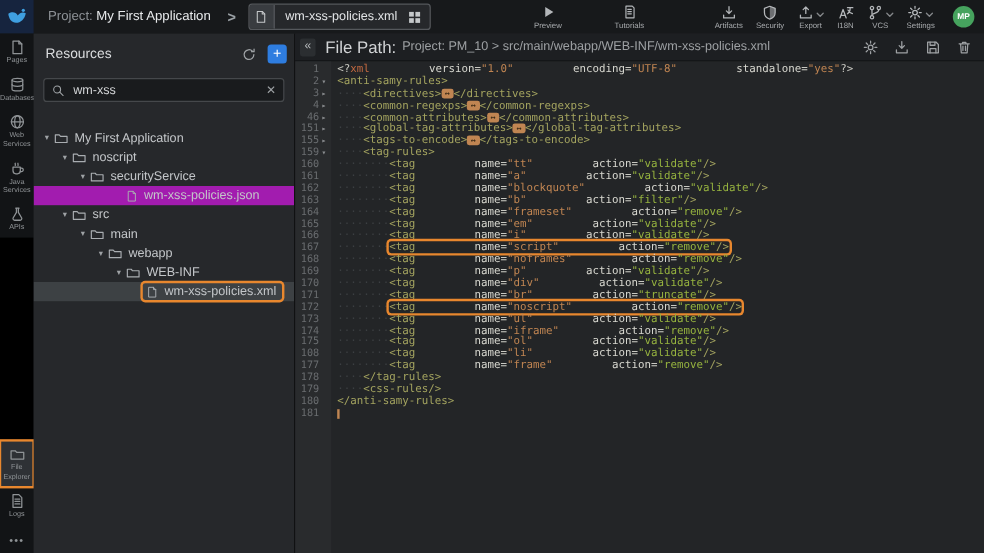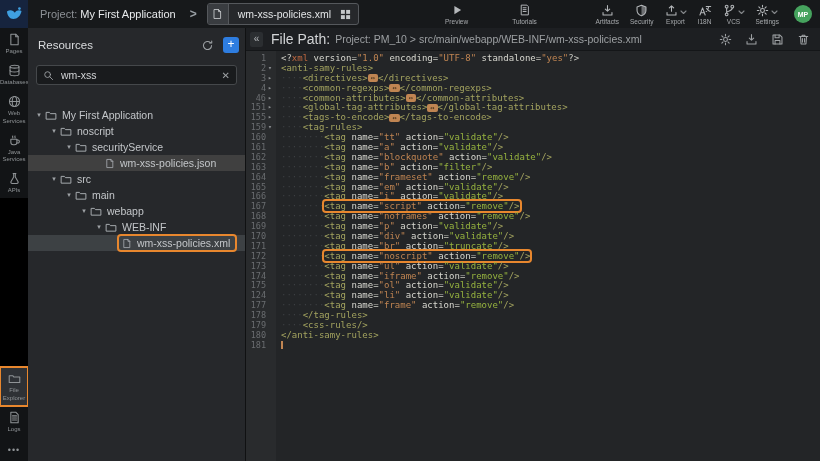--- a/index.html
+++ b/index.html
@@ -44,21 +44,21 @@
   .res-refresh{color:#9ea2a5;display:flex;}
   .res-add{width:16px;height:16px;background:#2e7de0;border-radius:3px;color:#fff;font-size:12px;line-height:15px;text-align:center;}
   .search{margin:7px 8px 20px;height:18px;background:#191b1d;border:1px solid #45484b;border-radius:3px;
           display:flex;align-items:center;padding:0 6px;gap:5px;}
   .search-icon{color:#9ea2a5;display:flex;}
   .search input{flex:1;background:transparent;border:none;outline:none;color:#d2d4d6;font-size:10.5px;
                 font-family:"Liberation Sans",sans-serif;min-width:0;}
   .search-clear{color:#9ea2a5;font-size:10px;}
   .tree{flex:1;padding-top:2px;overflow:hidden;}
   .tree-row{height:16px;display:flex;align-items:center;font-size:10.5px;color:#c3c6c9;white-space:nowrap;}
-  .tree-row.dark{background:#404040;}
+  .tree-row.dark{background:#a21caf;}
   .tree-row.sel{background:#3d4144;}
   .tree-ind{display:inline-block;flex:none;}
   .tree-caret{width:10px;color:#9ea2a5;font-size:7px;text-align:center;flex:none;}
   .tree-icon{color:#a9adb1;display:flex;margin:0 5px 0 1px;}
   .annot{box-shadow:0 0 0 2px #e8872e;border-radius:2px;display:inline-flex;align-items:center;padding:1px 5px 1px 2px;}
 
   
   .editor{flex:1;display:flex;flex-direction:column;background:#232527;min-width:0;}
   .ed-header{height:22px;background:#1d1f22;display:flex;align-items:center;padding:0 10px 0 4px;gap:8px;
              border-bottom:1px solid #141618;flex:none;}
@@ -69,21 +69,21 @@
   .ed-icons{display:flex;gap:13px;color:#9ea1a4;align-items:center;}
 
   .code-wrap{flex:1;position:relative;padding-top:3px;overflow:hidden;}
   .code-wrap::before{content:'';position:absolute;left:0;top:0;bottom:0;width:30px;background:#292b2d;}
   .code-line{display:flex;height:9.9px;line-height:9.9px;font-family:"DejaVu Sans Mono",monospace;font-size:9px;position:relative;}
   .gutter-cell{width:30px;flex:none;display:flex;}
   .ln{flex:1;text-align:right;color:#6a6d70;font-size:8.5px;padding-right:2px;}
   .fold-caret{width:8px;color:#8a8d90;font-size:6.5px;}
   .code-cell{white-space:pre;padding-left:5px;flex:1;min-width:0;color:#c9c9c2;}
   .tg{color:#a3a35f;} .pl{color:#c9c9c2;} .pi{color:#c06840;}
-  .at{color:#d8d8d0;} .so{color:#c08552;} .sg{color:#96b33f;}
+  .at{color:#d8d8d0;margin-left:44px;} .so{color:#c08552;} .sg{color:#96b33f;}
   .ind{color:#3c3f42;}
   .fold-widget{display:inline-block;background:#c08552;color:#3a2a16;border-radius:2px;font-size:7px;
                line-height:8px;padding:0 3px;vertical-align:middle;}
   .hl-box{box-shadow:0 0 0 2px #e8872e;border-radius:2px;}
   .cursor{display:inline-block;width:2px;height:8px;background:#c08552;vertical-align:middle;}
 </style>
 </head>
 <body>
 
 <div class="topbar">
@@ -569,21 +569,21 @@
         </div>
         <div class="code-line">
           <span class="gutter-cell">
             <span class="ln">175</span>
             <span class="fold-caret"></span>
           </span>
           <span class="code-cell"><span class="ind">········</span><span class="tg">&lt;</span><span class="tg">tag</span><span class="pl"> </span><span class="at">name</span><span class="pl">=</span><span class="so">"ol"</span><span class="pl"> </span><span class="at">action</span><span class="pl">=</span><span class="sg">"validate"</span><span class="tg">/&gt;</span></span>
         </div>
         <div class="code-line">
           <span class="gutter-cell">
-            <span class="ln">124</span>
+            <span class="ln">108</span>
             <span class="fold-caret"></span>
           </span>
           <span class="code-cell"><span class="ind">········</span><span class="tg">&lt;</span><span class="tg">tag</span><span class="pl"> </span><span class="at">name</span><span class="pl">=</span><span class="so">"li"</span><span class="pl"> </span><span class="at">action</span><span class="pl">=</span><span class="sg">"validate"</span><span class="tg">/&gt;</span></span>
         </div>
         <div class="code-line">
           <span class="gutter-cell">
             <span class="ln">177</span>
             <span class="fold-caret"></span>
           </span>
           <span class="code-cell"><span class="ind">········</span><span class="tg">&lt;</span><span class="tg">tag</span><span class="pl"> </span><span class="at">name</span><span class="pl">=</span><span class="so">"frame"</span><span class="pl"> </span><span class="at">action</span><span class="pl">=</span><span class="sg">"remove"</span><span class="tg">/&gt;</span></span>

